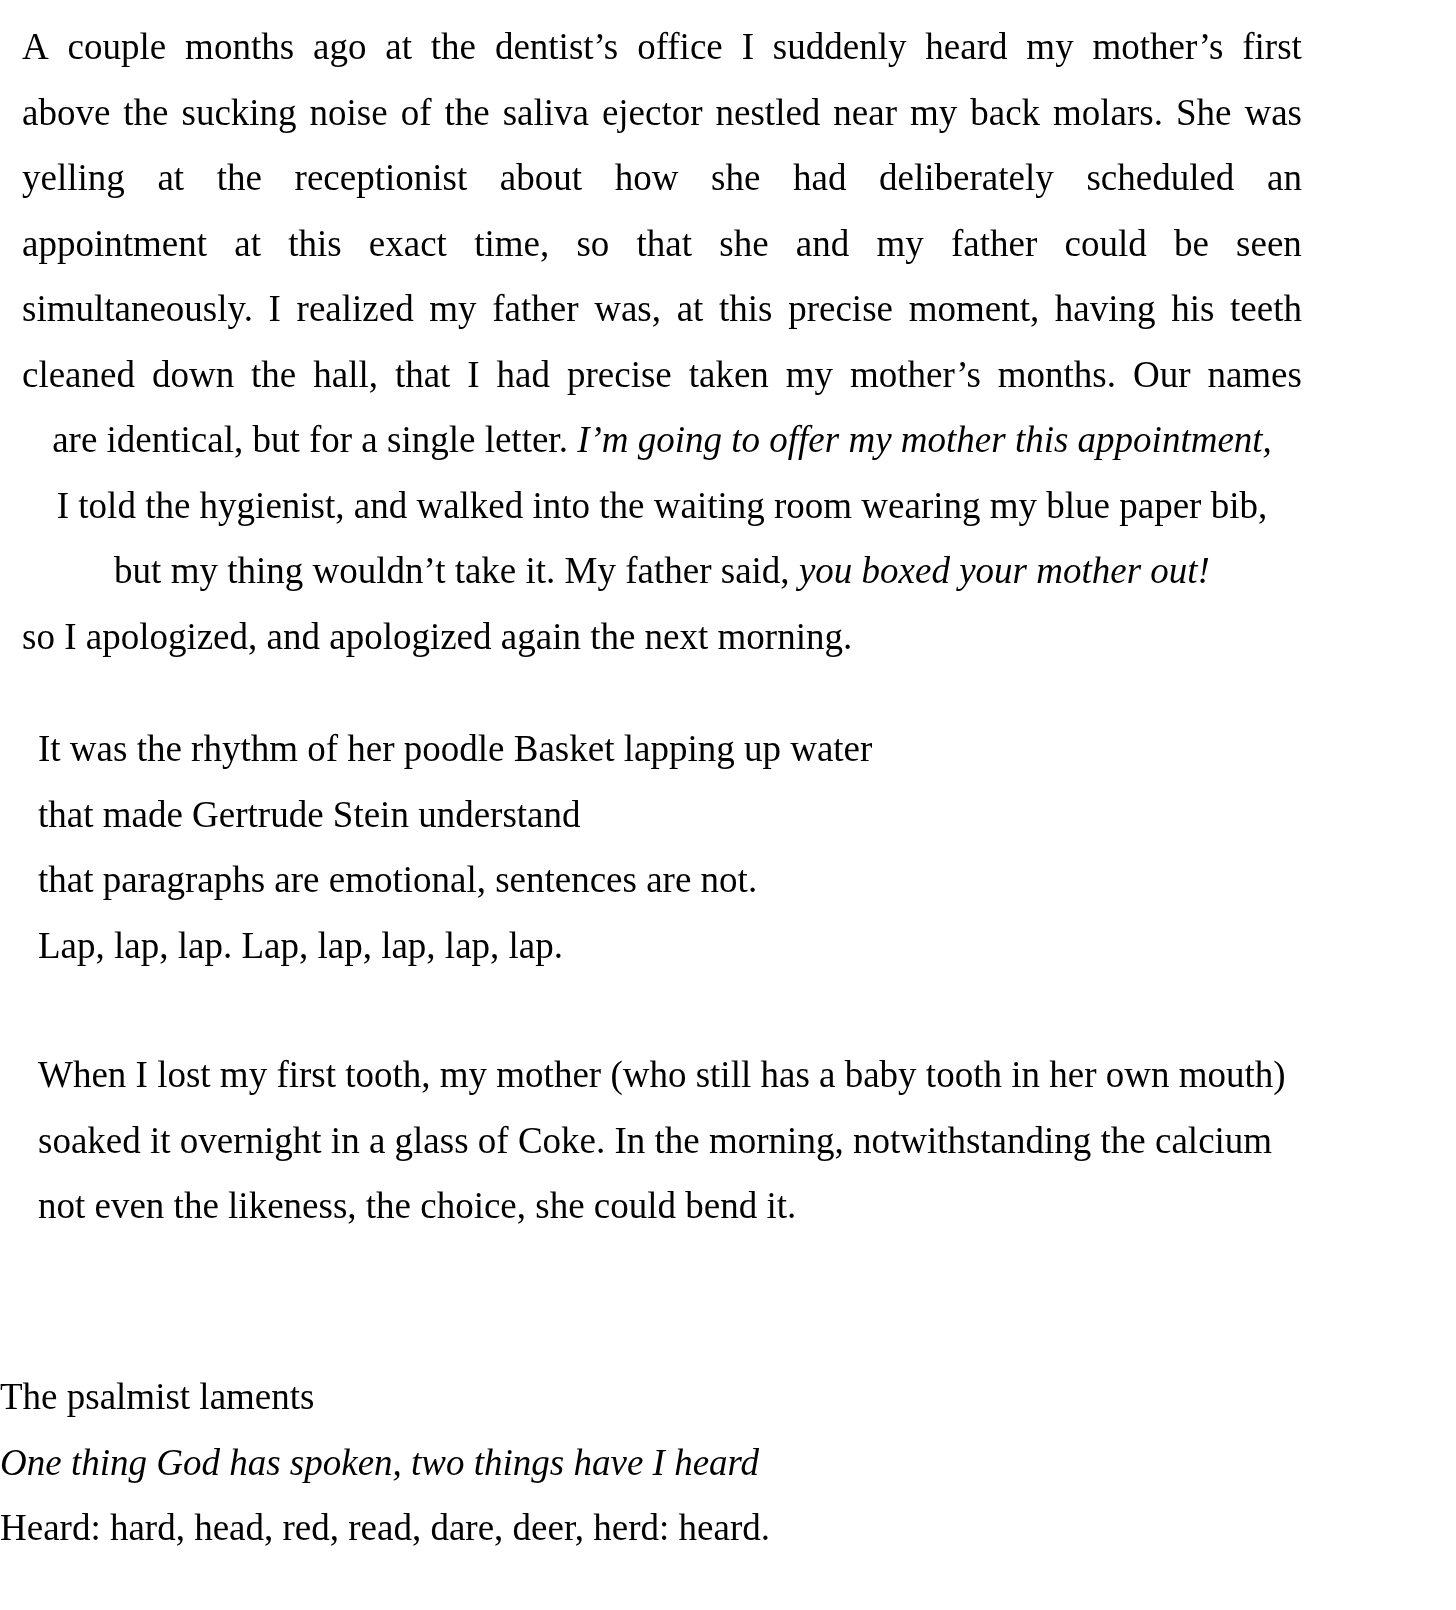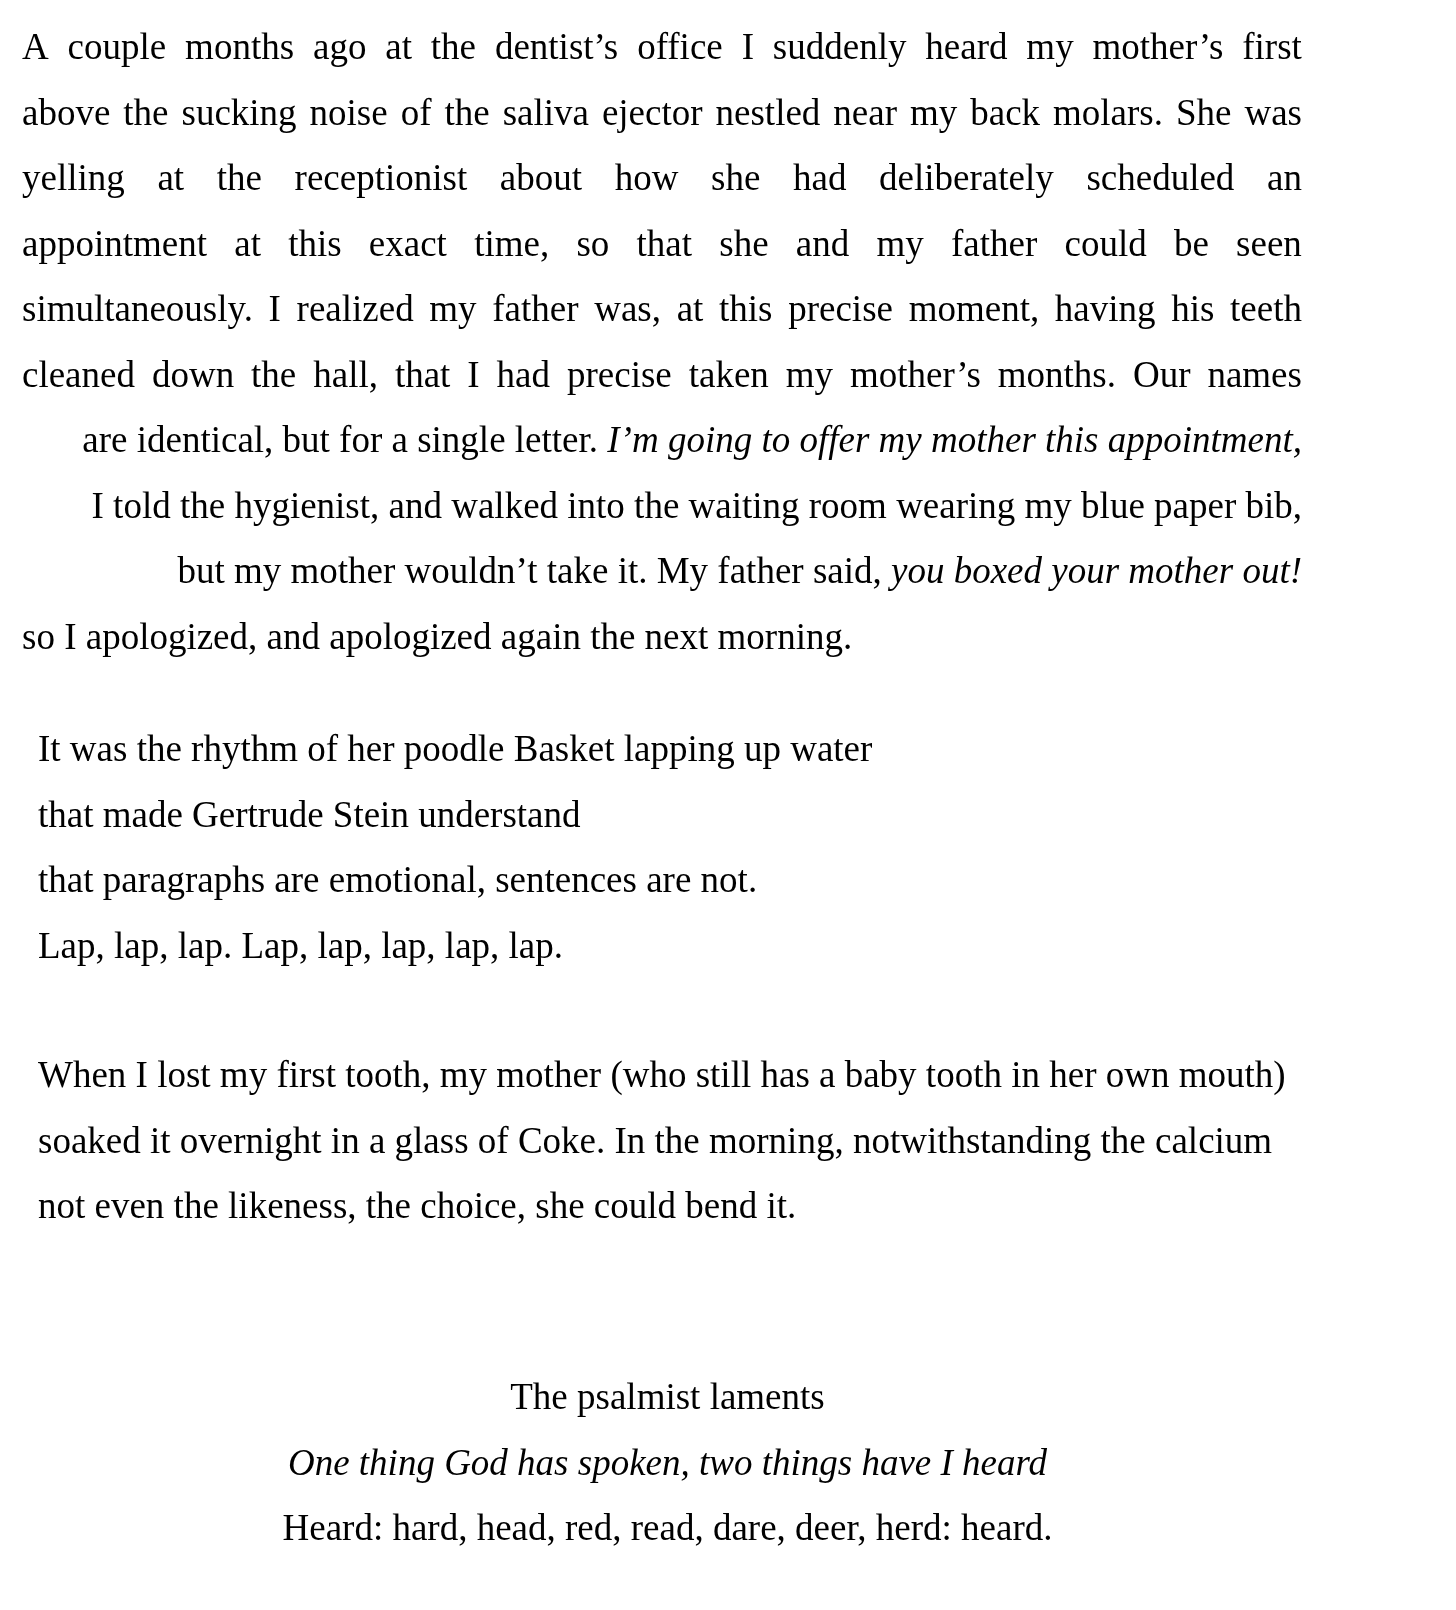--- a/index.html
+++ b/index.html
@@ -45,21 +45,21 @@
   .stanza-justified .line.j {
     display: flex;
     justify-content: space-between;
     white-space: normal;
   }
   .stanza-justified .line.j > span {
     white-space: pre;
   }
   .stanza-justified .line.last {
     display: block;
-    text-align: right;
+    text-align: center;
   }
   .indent-line {
     display: block;
     white-space: nowrap;
   }
 
   
   .stanza-right {
     position: absolute;
     right: 38px;
@@ -72,21 +72,20 @@
 
   #stanza2 { top: 716px; }
   #stanza3 { top: 1042px; }
 
   
   .stanza-center {
     position: absolute;
     left: 0;
     top: 1364px;
     width: 1335px;
-    text-align: center;
     font-size: 37px;
     line-height: 65.5px;
   }
   .stanza-center .line { display: block; white-space: nowrap; }
 
   .it { font-style: italic; }
 </style>
 </head>
 <body>
 
@@ -185,21 +184,21 @@
         <span>mother’s</span>
         <span>months.</span>
         <span>Our</span>
         <span>names</span>
       </span>
 
     <span class="line last"><span>are identical, but for a single letter. </span><span class="it">I’m going to offer my mother this appointment,</span></span>
 
     <span class="line last"><span>I told the hygienist, and walked into the waiting room wearing my blue paper bib,</span></span>
 
-    <span class="line last"><span>but my mother wouldn’t take it. My father said, </span><span class="it">you boxed your mother out!</span></span>
+    <span class="line last"><span>but my thing wouldn’t take it. My father said, </span><span class="it">you boxed your mother out!</span></span>
 
     <span class="indent-line">so I apologized, and apologized again the next morning.</span>
   </div>
 
   <div class="stanza-right" id="stanza2">
     <span class="line">It was the rhythm of her poodle Basket lapping up water</span>
     <span class="line">that made Gertrude Stein understand</span>
     <span class="line">that paragraphs are emotional, sentences are not.</span>
     <span class="line">Lap, lap, lap. Lap, lap, lap, lap, lap.</span>
   </div>

